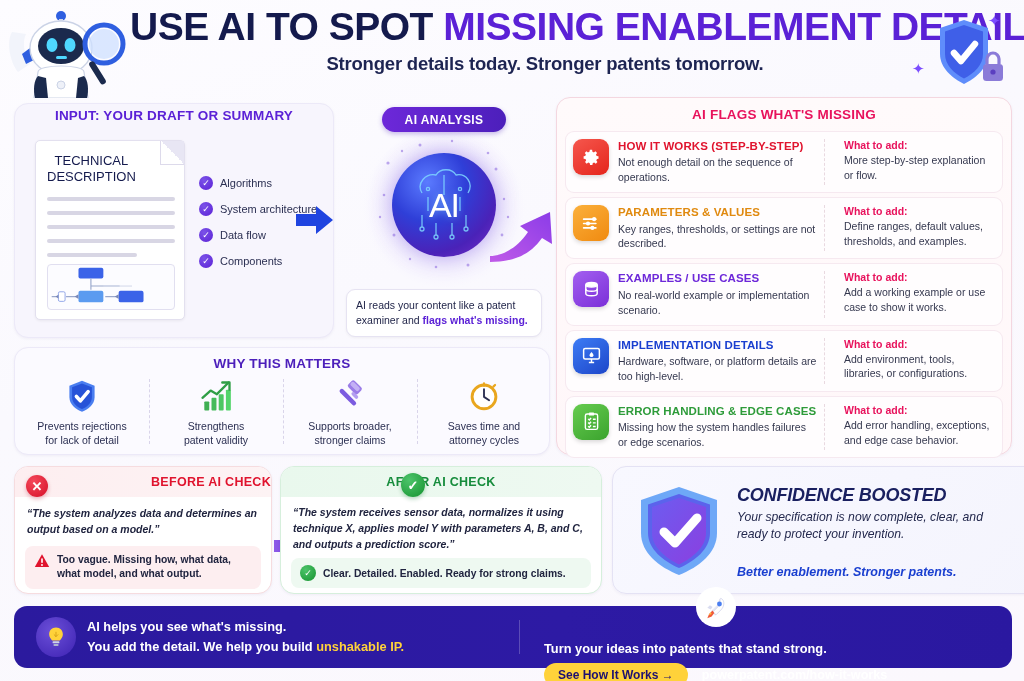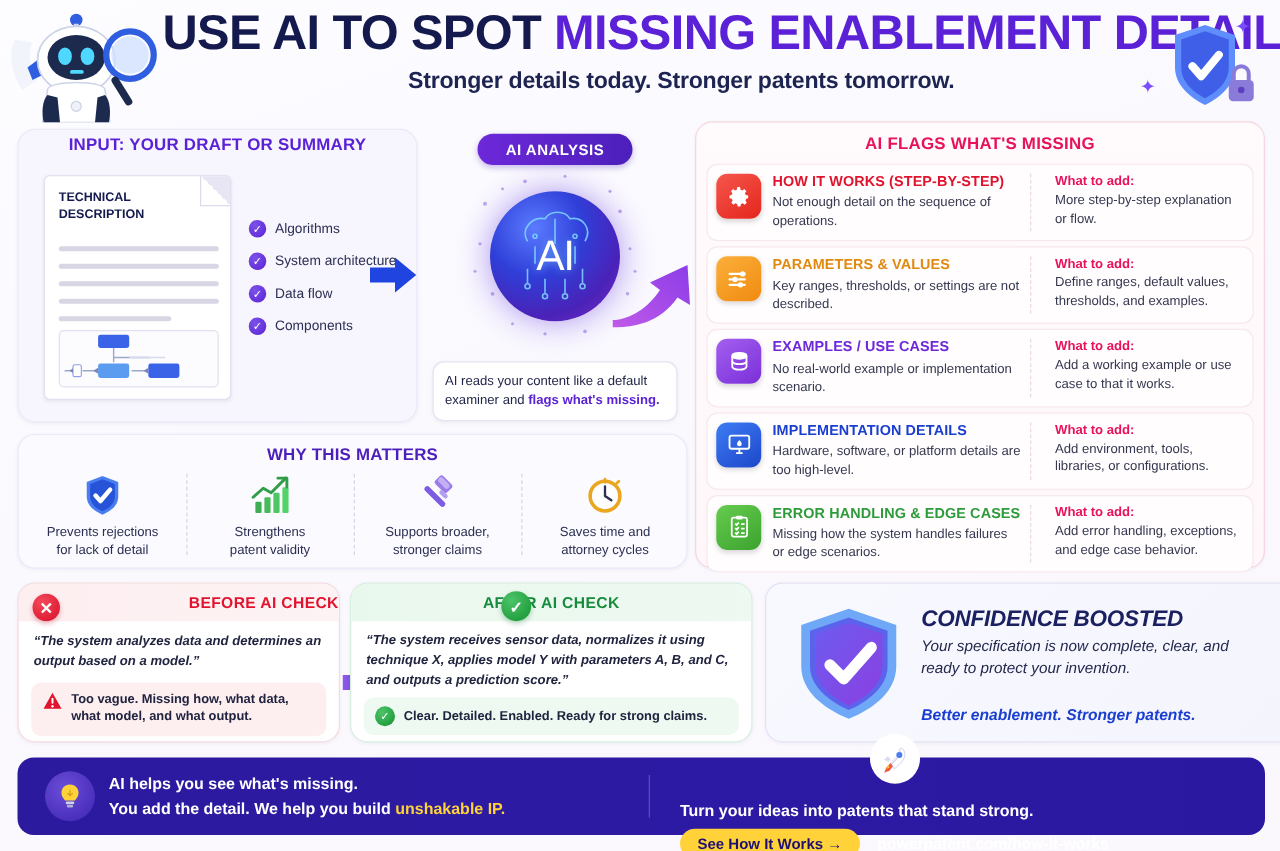--- a/index.html
+++ b/index.html
@@ -55,21 +55,21 @@
   .doc {
     position:absolute; left:20px; top:36px; width:150px; height:180px;
     background:#fff; border:1px solid #e3e0ef; border-radius:5px;
     box-shadow: 0 1px 3px rgba(0,0,0,0.06);
   }
   .doc-fold {
     position:absolute; right:0; top:0; width:24px; height:24px;
     background: linear-gradient(225deg,#e8e6f4 50%, transparent 50%);
     border-left:1px solid #dddaeb; border-bottom:1px solid #dddaeb;
   }
-  .doc-h { position:absolute; left:11px; top:12px; font-size:10px; font-weight:700; color:#141a4d; line-height:1.25; }
+  .doc-h { position:absolute; left:11px; top:12px; font-size:13px; font-weight:400; color:#141a4d; line-height:1.25;text-align:center; }
   .doc-line { position:absolute; left:11px; height:4px; border-radius:2px; background:#d8d6e4; }
   .doc-diagram {
     position:absolute; left:11px; bottom:9px; width:128px; height:46px;
     border:1px solid #e1dff0; border-radius:4px; background:#fcfcff;
   }
   .checks { position:absolute; left:184px; top:72px; }
   .chk-row { display:flex; align-items:center; gap:7px; margin-bottom:12px; }
   .chk {
     width:14px; height:14px; border-radius:50%;
     background: radial-gradient(circle at 35% 30%,#7b52e8,#5b21d6);
@@ -379,21 +379,21 @@
             <circle cx="60" cy="84" r="2"></circle>
               <circle cx="74" cy="76" r="2"></circle>
             <circle cx="36" cy="36" r="1.6"></circle>
               <circle cx="68" cy="36" r="1.6"></circle>
           </g>
         </svg>
         <span class="ai-orb-text">AI</span>
       </div>
     </div>
     <div class="ai-note">
-      <span>AI reads your content like a default examiner and </span><span class="hl">flags what's missing.</span>
+      <span>AI reads your content like a patent examiner and </span><span class="hl">flags what's missing.</span>
     </div>
   </div>
 
   <div class="arrow-purple">
     <svg viewBox="0 0 70 62" width="70" height="62">
       <defs>
         <linearGradient id="pg" x1="0" y1="1" x2="1" y2="0">
           <stop offset="0" stop-color="#c05ae8"></stop>
             <stop offset="1" stop-color="#8b3ce8"></stop>
         </linearGradient>
@@ -450,21 +450,21 @@
               <path d="M5.5 6.5v5c0 1.4 2.9 2.6 6.5 2.6s6.5-1.2 6.5-2.6v-5"></path>
               <path d="M5.5 11.5v5c0 1.4 2.9 2.6 6.5 2.6s6.5-1.2 6.5-2.6v-5"></path>
             </svg>
         </div>
         <div class="flag-mid">
           <div class="flag-head" style="color:#6d28d9;">EXAMPLES / USE CASES</div>
           <div class="flag-body">No real-world example or implementation scenario.</div>
         </div>
         <div class="flag-right">
           <div class="flag-add-label">What to add:</div>
-          <div class="flag-add-text">Add a working example or use case to that it works.</div>
+          <div class="flag-add-text">Add a working example or use case to show it works.</div>
         </div>
       </div>
 
       <div class="flag-row">
         <div class="flag-icon" style="background:linear-gradient(145deg,#3d7cf5,#1d46c9);">
           <svg viewBox="0 0 24 24" width="21" height="21" fill="none" stroke="#fff" stroke-width="1.7">
               <rect x="3" y="4" width="18" height="12" rx="1.8"></rect>
               <path d="M9 20h6M12 16v4"></path>
               <path d="M12 8c-1.4 1.7-2.2 2.7-2.2 3.6a2.2 2.2 0 104.4 0c0-.9-.8-1.9-2.2-3.6z" fill="#fff" stroke="none"></path>
             </svg>

